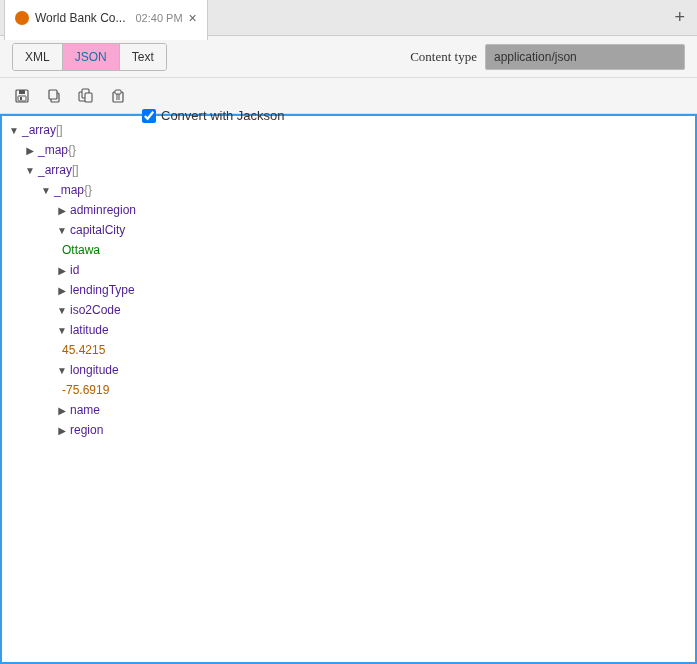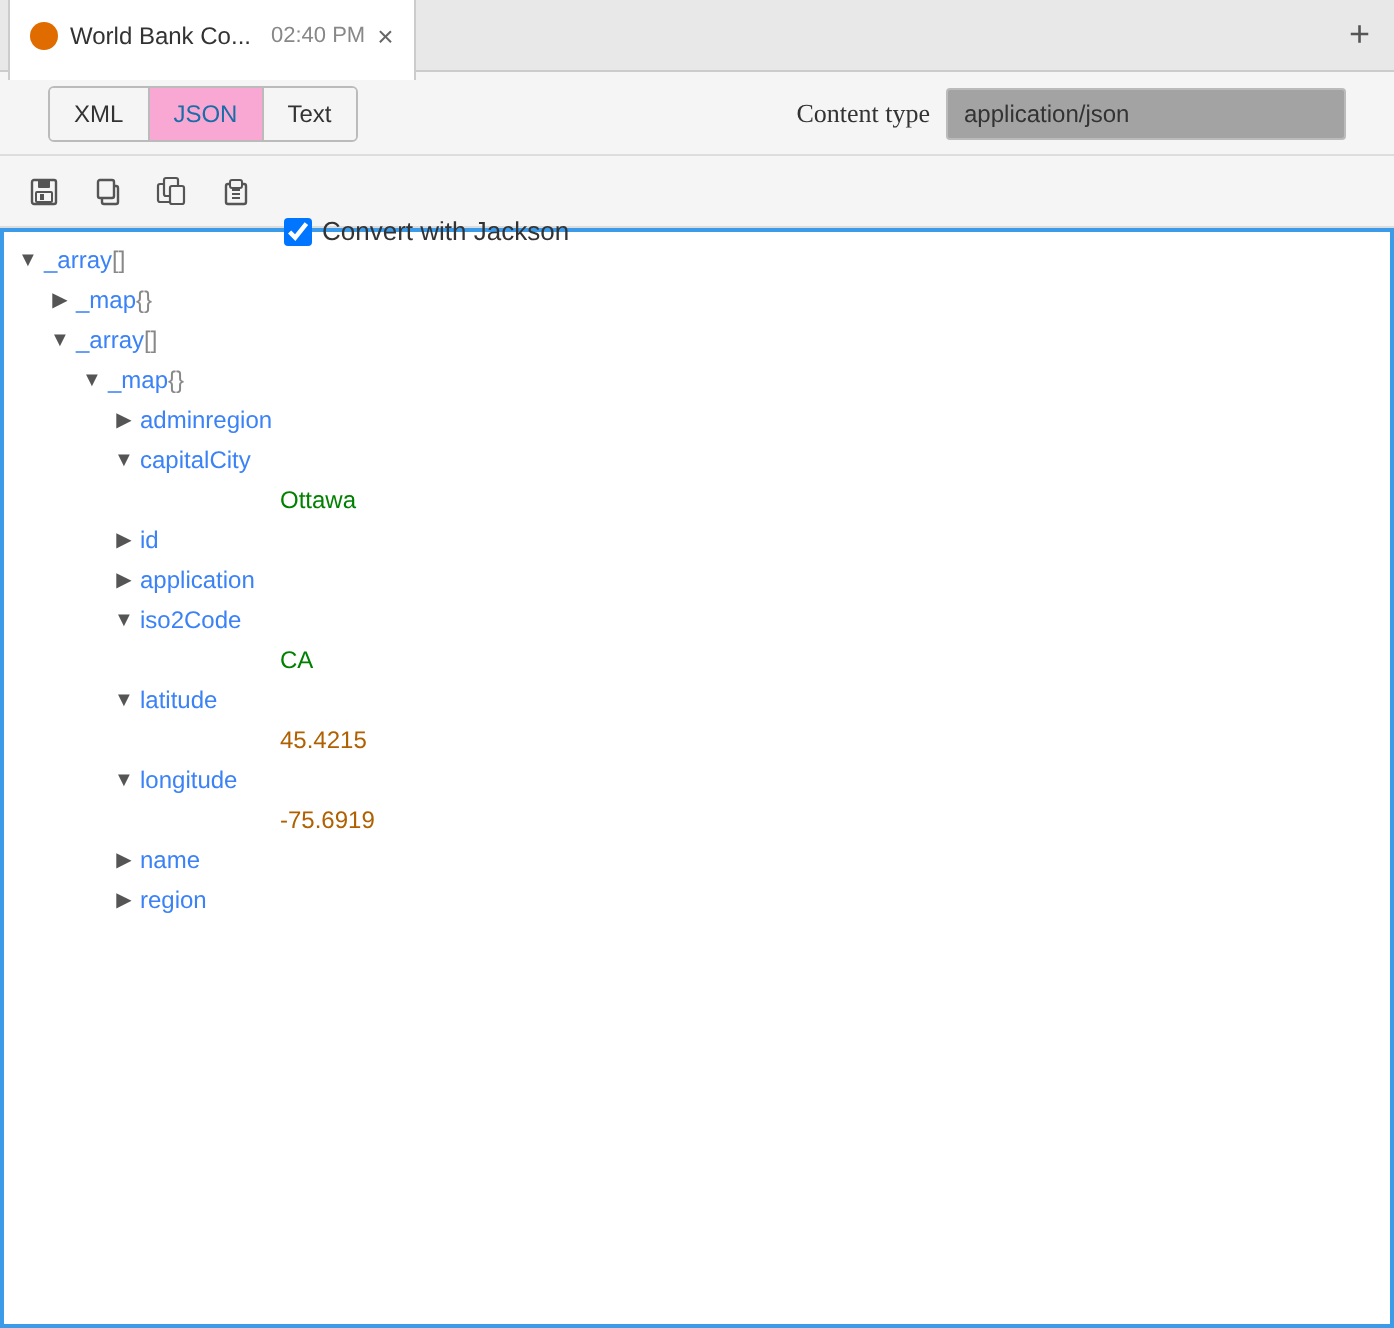--- a/index.html
+++ b/index.html
@@ -55,21 +55,21 @@
       cursor: pointer;
       padding: 0 8px;
     }
 
     
     .toolbar1 {
       display: flex;
       align-items: center;
       background: #f5f5f5;
       border-bottom: 1px solid #ddd;
-      padding: 6px 24px;
+      padding: 6px 12px;
       gap: 0;
       height: 42px;
     }
     .btn-group {
       display: flex;
       border: 1px solid #bbb;
       border-radius: 3px;
       overflow: hidden;
     }
     .btn-group button {
@@ -172,41 +172,41 @@
       cursor: pointer;
       flex-shrink: 0;
       color: #555;
       font-size: 10px;
     }
     .tree-toggle.expanded::before { content: '▼'; }
     .tree-toggle.collapsed::before { content: '▶'; }
     .tree-toggle.leaf { visibility: hidden; }
 
     .tree-key {
-      color: #3b82f6;
+      color: #4c1d95;
       font-size: 12px;
     }
     .tree-type {
       color: #888;
       font-size: 12px;
     }
     .tree-value {
       color: #333;
       font-size: 12px;
       padding-left: 4px;
     }
     .tree-value.string-val { color: #008000; }
     .tree-value.num-val { color: #b06000; }
 
     
     .indent-0 { padding-left: 4px; }
     .indent-1 { padding-left: 20px; }
     .indent-2 { padding-left: 36px; }
     .indent-3 { padding-left: 52px; }
-    .indent-4 { padding-left: 84px; margin-left: 34px; }
+    .indent-4 { padding-left: 40px; }
   </style>
 </head>
 <body>
 
 <div class="tab-bar">
   <div class="tab">
     <span class="tab-icon"></span>
     <span>World Bank Co...</span>
     <span style="color:#888;font-size:11px;margin-left:4px;">02:40 PM</span>
     <span class="close-icon">×</span>
@@ -298,29 +298,25 @@
     <div class="tree-node indent-4">
       <span class="tree-toggle leaf"></span>
       <span class="tree-value string-val">Ottawa</span>
     </div>
     <div class="tree-node indent-3">
       <span class="tree-toggle collapsed"></span>
       <span class="tree-key">id</span>
     </div>
     <div class="tree-node indent-3">
       <span class="tree-toggle collapsed"></span>
-      <span class="tree-key">application</span>
+      <span class="tree-key">lendingType</span>
     </div>
     <div class="tree-node indent-3">
       <span class="tree-toggle expanded"></span>
       <span class="tree-key">iso2Code</span>
-    </div>
-    <div class="tree-node indent-4">
-      <span class="tree-toggle leaf"></span>
-      <span class="tree-value string-val">CA</span>
     </div>
     <div class="tree-node indent-3">
       <span class="tree-toggle expanded"></span>
       <span class="tree-key">latitude</span>
     </div>
     <div class="tree-node indent-4">
       <span class="tree-toggle leaf"></span>
       <span class="tree-value num-val">45.4215</span>
     </div>
     <div class="tree-node indent-3">

